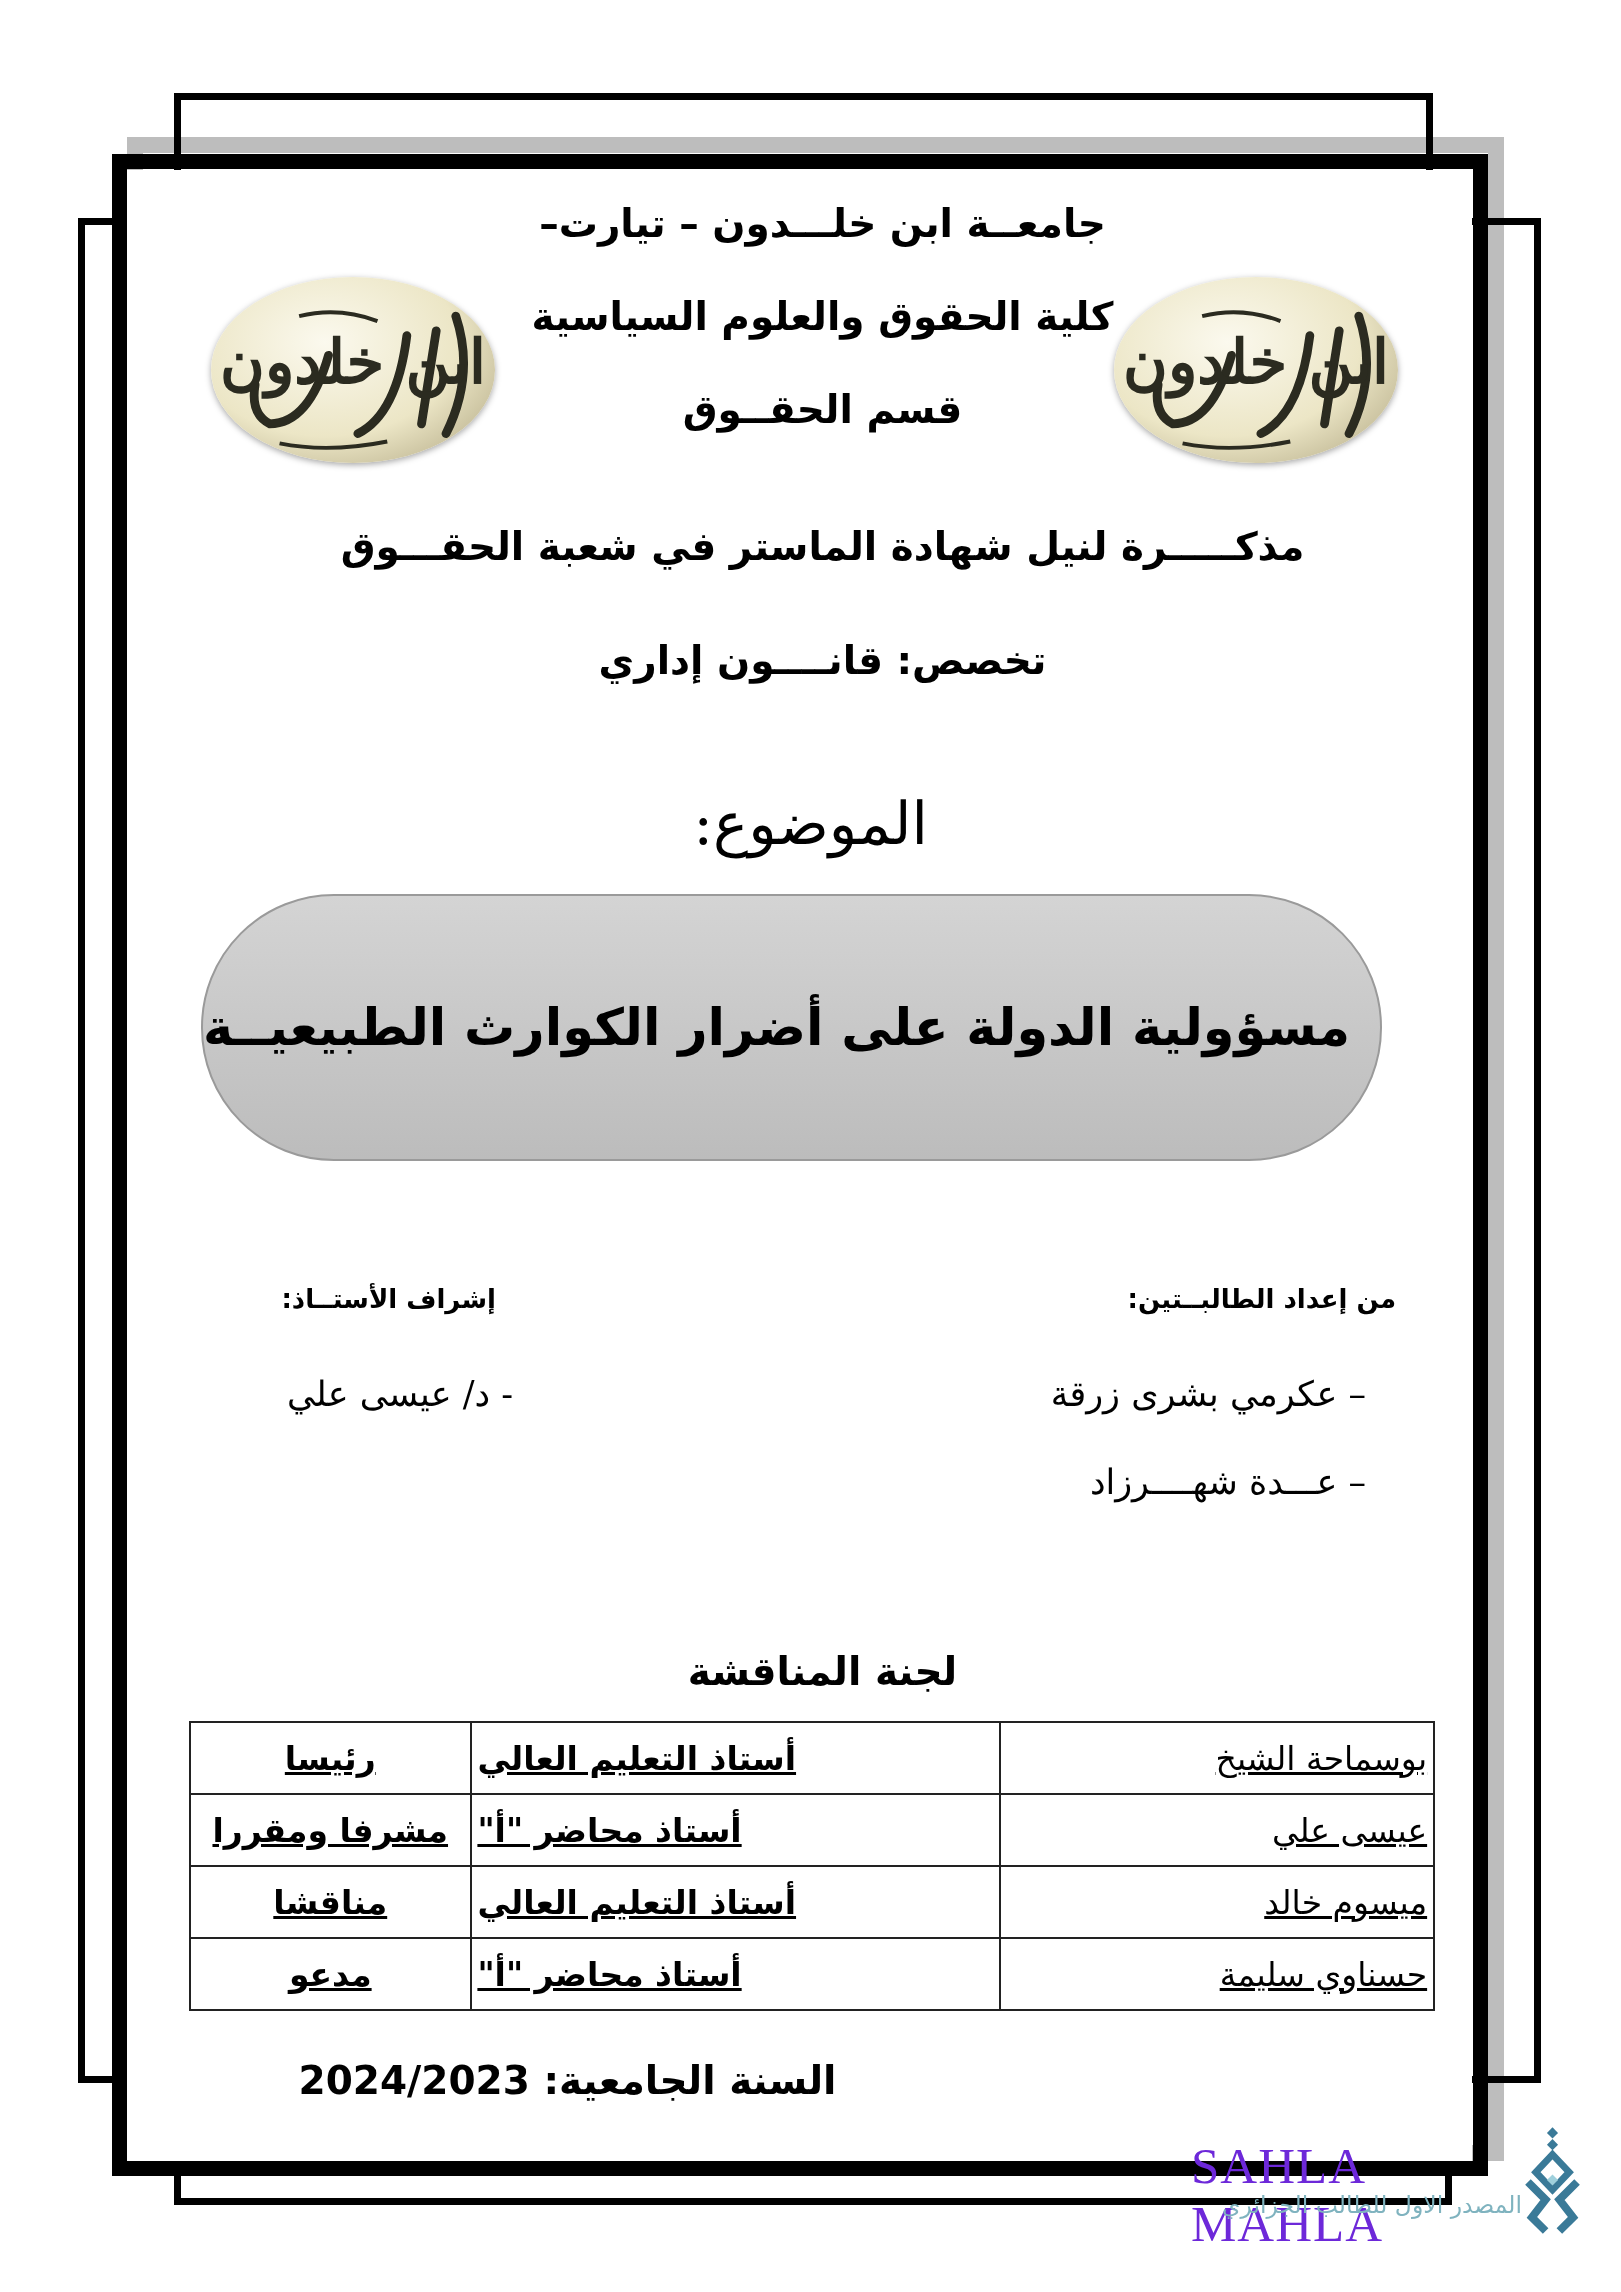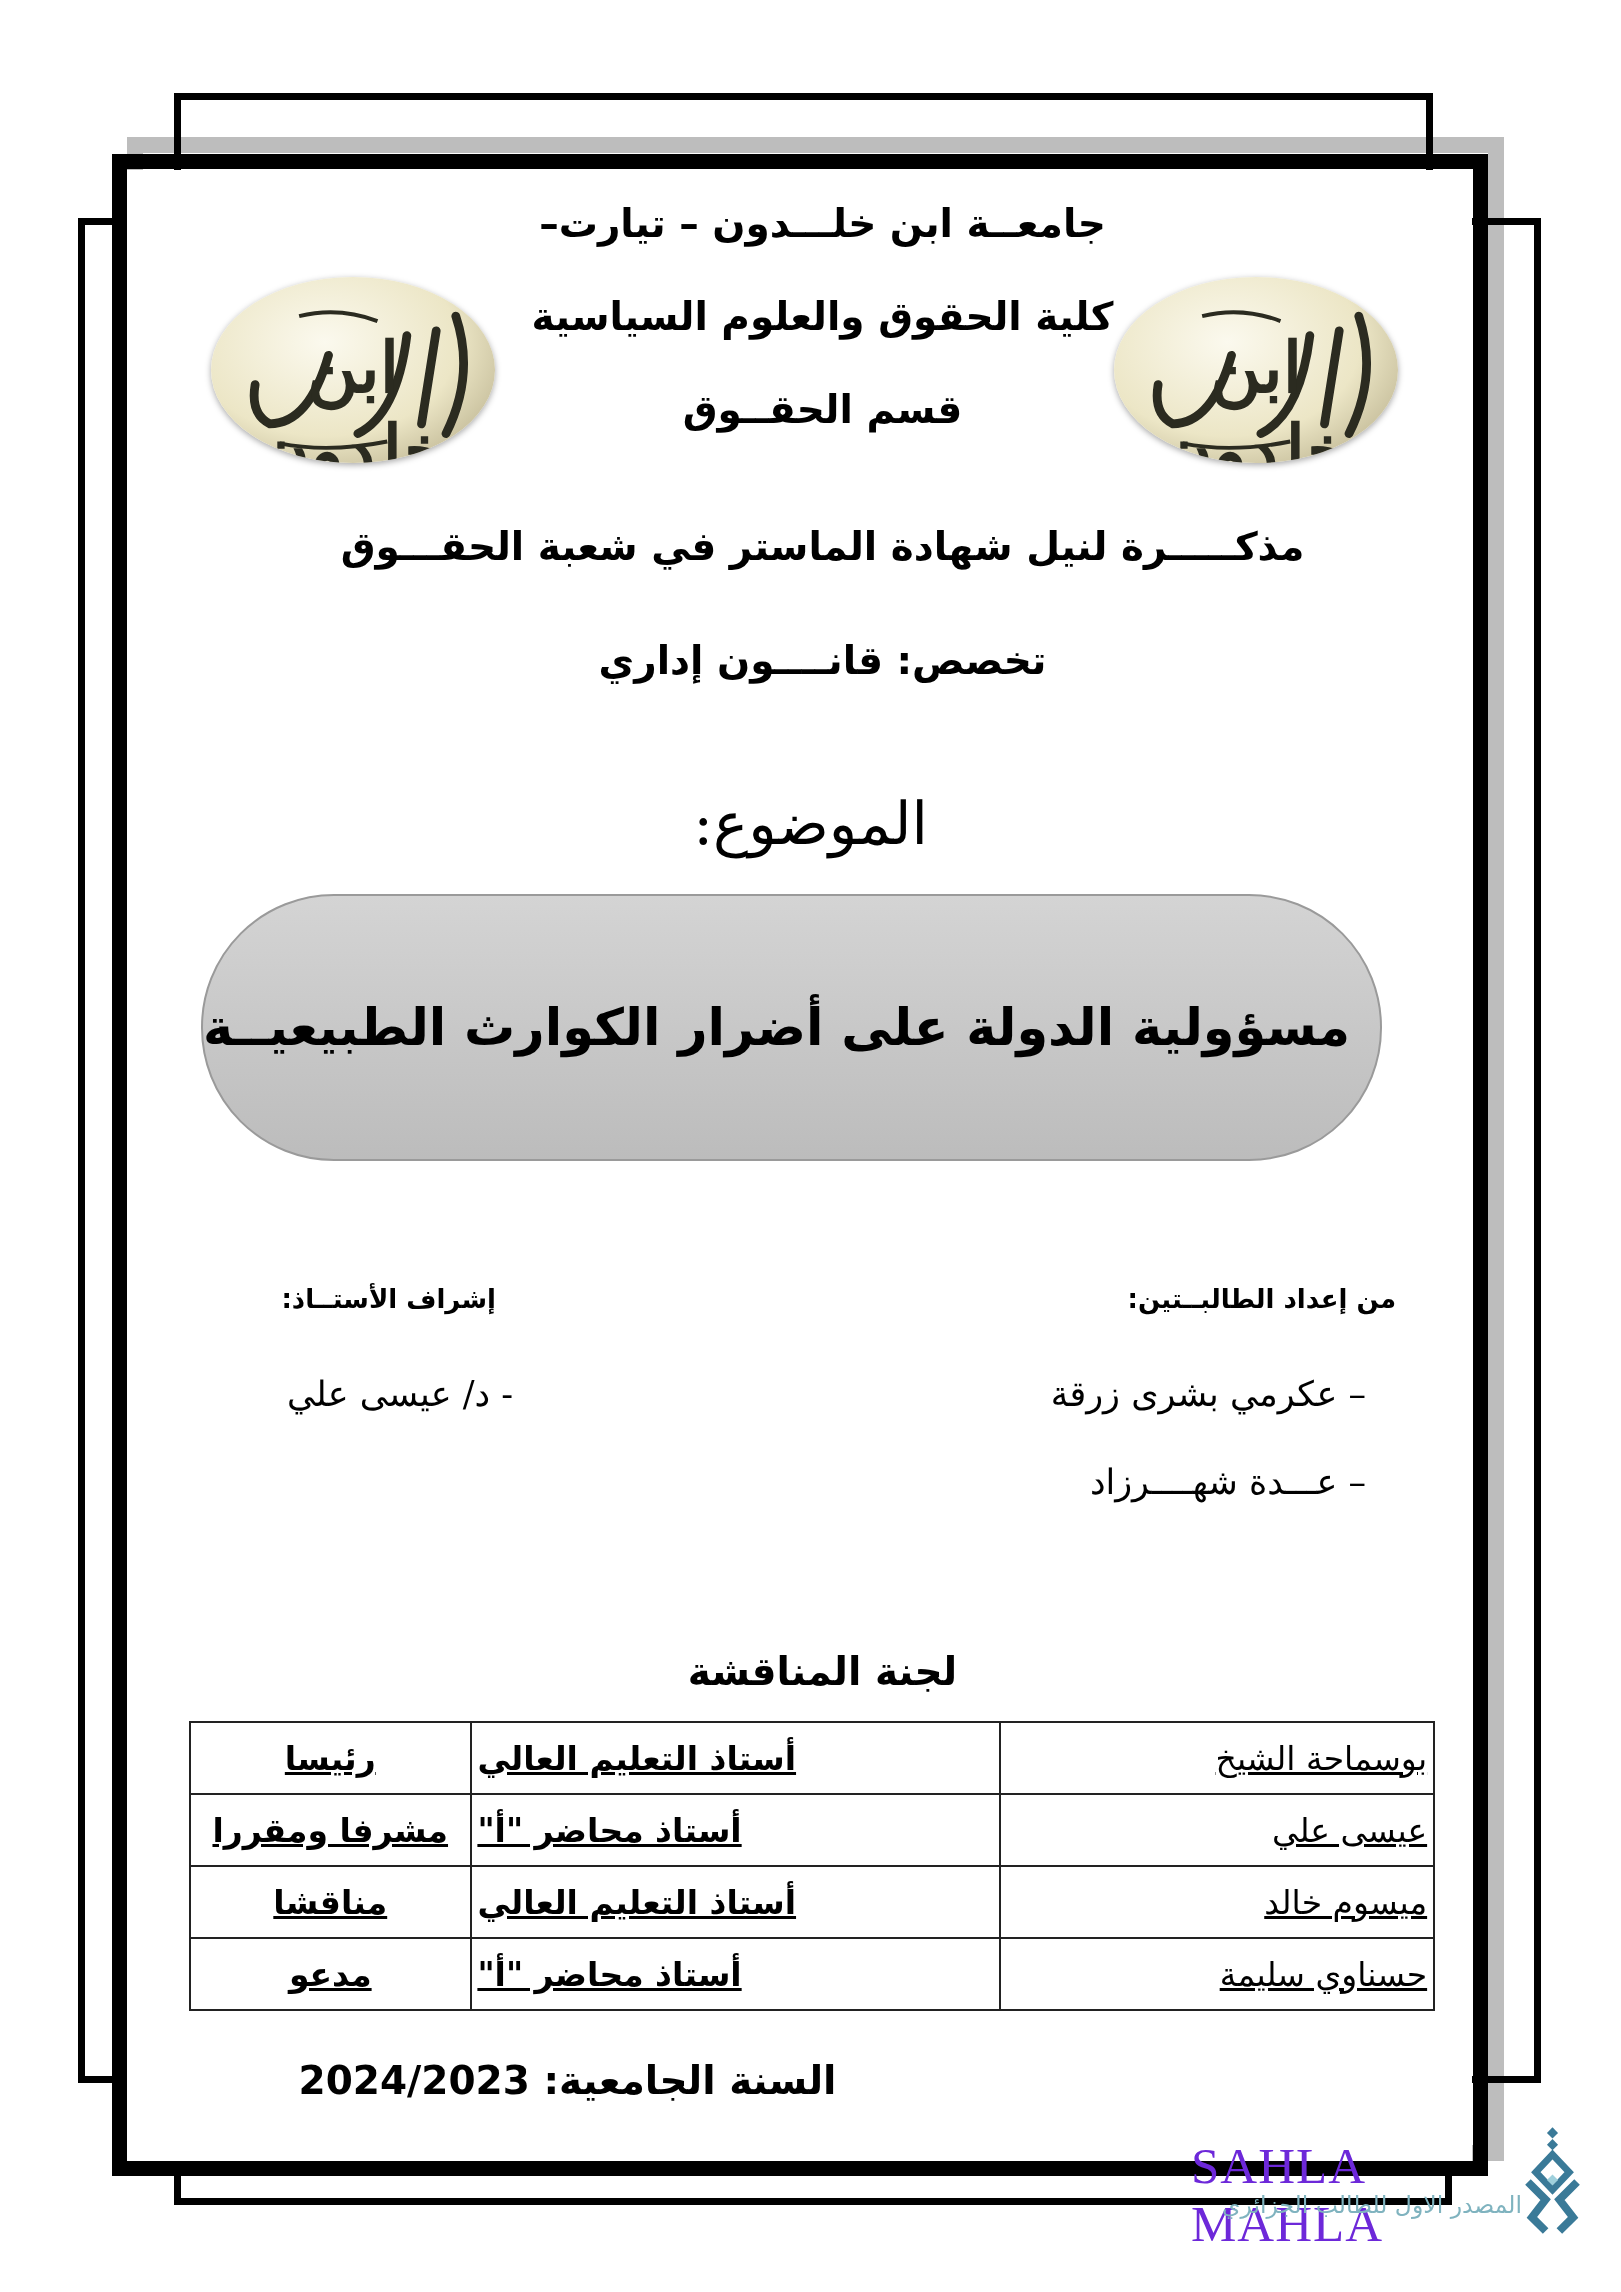--- a/index.html
+++ b/index.html
@@ -14,21 +14,21 @@
   .frame-thin-bottom { left:174px; top:2080px; width:1278px; height:125px; border:7.8px solid #000; border-top:none; box-sizing:border-box; }
   .white-inner { left:127px; top:170px; width:1345px; height:1991px; background:#fff; }
 
   .rtl { direction:rtl; unicode-bidi:embed;padding-left:12px; }
 
   .header-line { left:0; width:1621px; text-align:center; font-size:39px; font-weight:bold; font-family:"DejaVu Sans", sans-serif; }
   .logo { width:284px; height:186px; border-radius:50%;
           background:radial-gradient(ellipse at 40% 35%, #fbf9ee 0%, #ece6c6 55%, #b9b08c 90%, #8e8668 100%);
           box-shadow:0 2px 5.9px rgba(0,0,0,0.35); overflow:hidden; }
   .logo .callig { position:absolute; left:0; top:0; width:100%; height:100%; }
-  .logo .logo-text { position:absolute; left:0; right:0; top:49px; text-align:center; font-size:70px;
+  .logo .logo-text { position:absolute; left:0; right:0; top:49px; text-align:center; font-size:61px;
           font-family:"DejaVu Serif", serif; font-weight:bold; color:#2b2b20; direction:rtl; }
 
   .title-box { left:201px; top:894px; width:1181px; height:267px; border-radius:133px / 133px;
                background:linear-gradient(#d4d4d4, #bcbcbc); border:2px solid #9a9a9a; box-sizing:border-box;
                display:flex; align-items:center; }
   .title-box span { font-size:51px; font-weight:bold; direction:rtl; }
 
   .mawdoo { left:0; width:1621px; text-align:center; top:789px; font-size:59px; font-family:"DejaVu Serif", serif; direction:rtl; }
 
   .label-right { font-size:26px; font-weight:bold; direction:rtl; text-align:right; }

